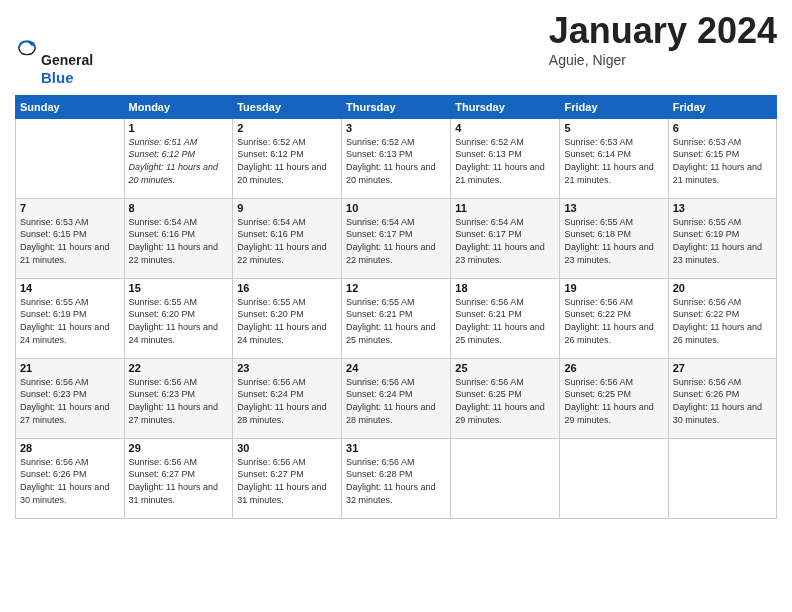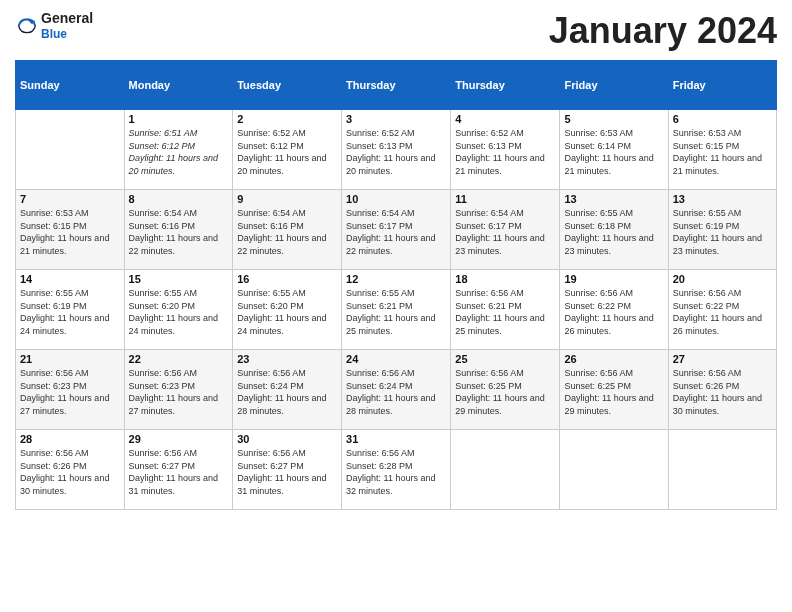--- a/index.html
+++ b/index.html
@@ -42,21 +42,21 @@
       color: #444;
     }
     .calendar-table {
       width: 100%;
       border-collapse: collapse;
       font-size: 10px;
     }
     .calendar-table thead tr th {
       background: #1565c0;
       color: #fff;
-      padding: 18px 4px;
+      padding: 5px 4px;
       font-size: 11px;
       font-weight: bold;
       border: 1px solid #1565c0;
       text-align: left;
     }
     .calendar-table tbody tr td {
       border: 1px solid #ccc;
       vertical-align: top;
       padding: 3px 4px;
       height: 80px;
@@ -87,26 +87,27 @@
 
 <div class="page">
   <div class="header">
     <div class="logo">
       <svg class="logo-icon" viewBox="0 0 24 24">
         <path d="M2 12 Q4 4 12 4 Q20 4 22 12" fill="none" stroke="#1565c0" stroke-width="2.5"></path>
         <path d="M12 4 L18 10 L22 6" fill="#1565c0"></path>
         <path d="M2 12 Q4 20 12 20 Q20 20 22 12" fill="none" stroke="#1a1a2e" stroke-width="1.5"></path>
       </svg>
       <div style="margin-left:4px;">
-        <div style="font-size:14px;font-weight:bold;color:#222;line-height:1.2;">General</div>
-        <div style="font-size:12px;font-weight:bold;color:#1565c0;line-height:1.2;">Blue</div>
+        <div style="font-size:14px;font-weight:bold;color:#222;line-height:1.2;margin-top:42px;">General</div>
+        <div style="font-size:15px;font-weight:bold;color:#1565c0;line-height:1.2;">Blue</div>
       </div>
     </div>
     <div class="title-block">
       <div class="month-title">January 2024</div>
+      <div class="location">Aguie, Niger</div>
     </div>
   </div>
 
   <table class="calendar-table">
     <thead>
       <tr>
         <th>Sunday</th>
         <th>Monday</th>
         <th>Tuesday</th>
         <th>Thursday</th>

